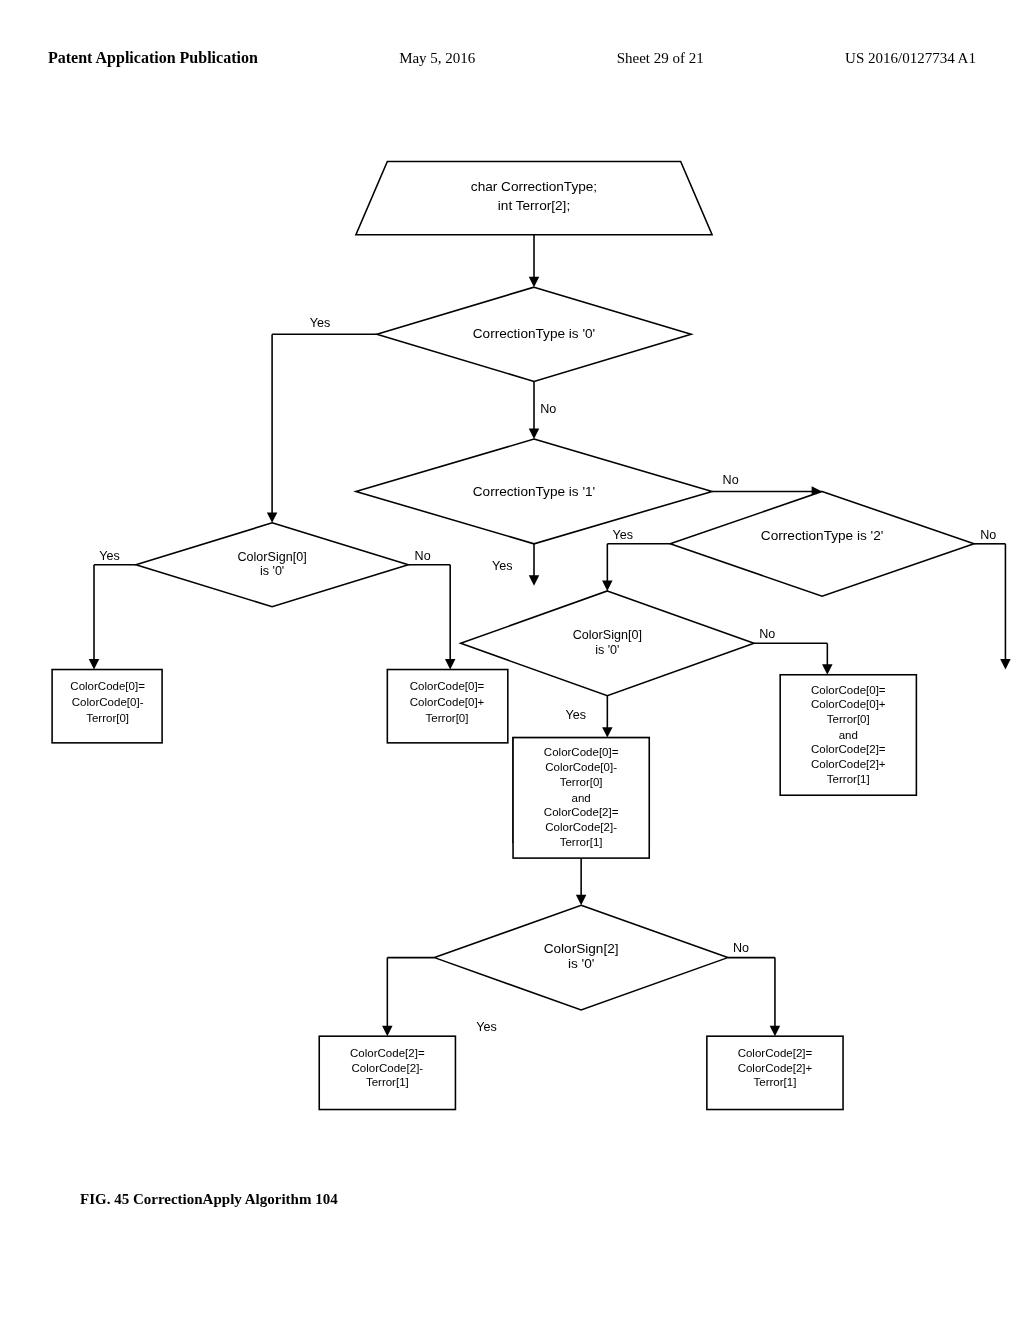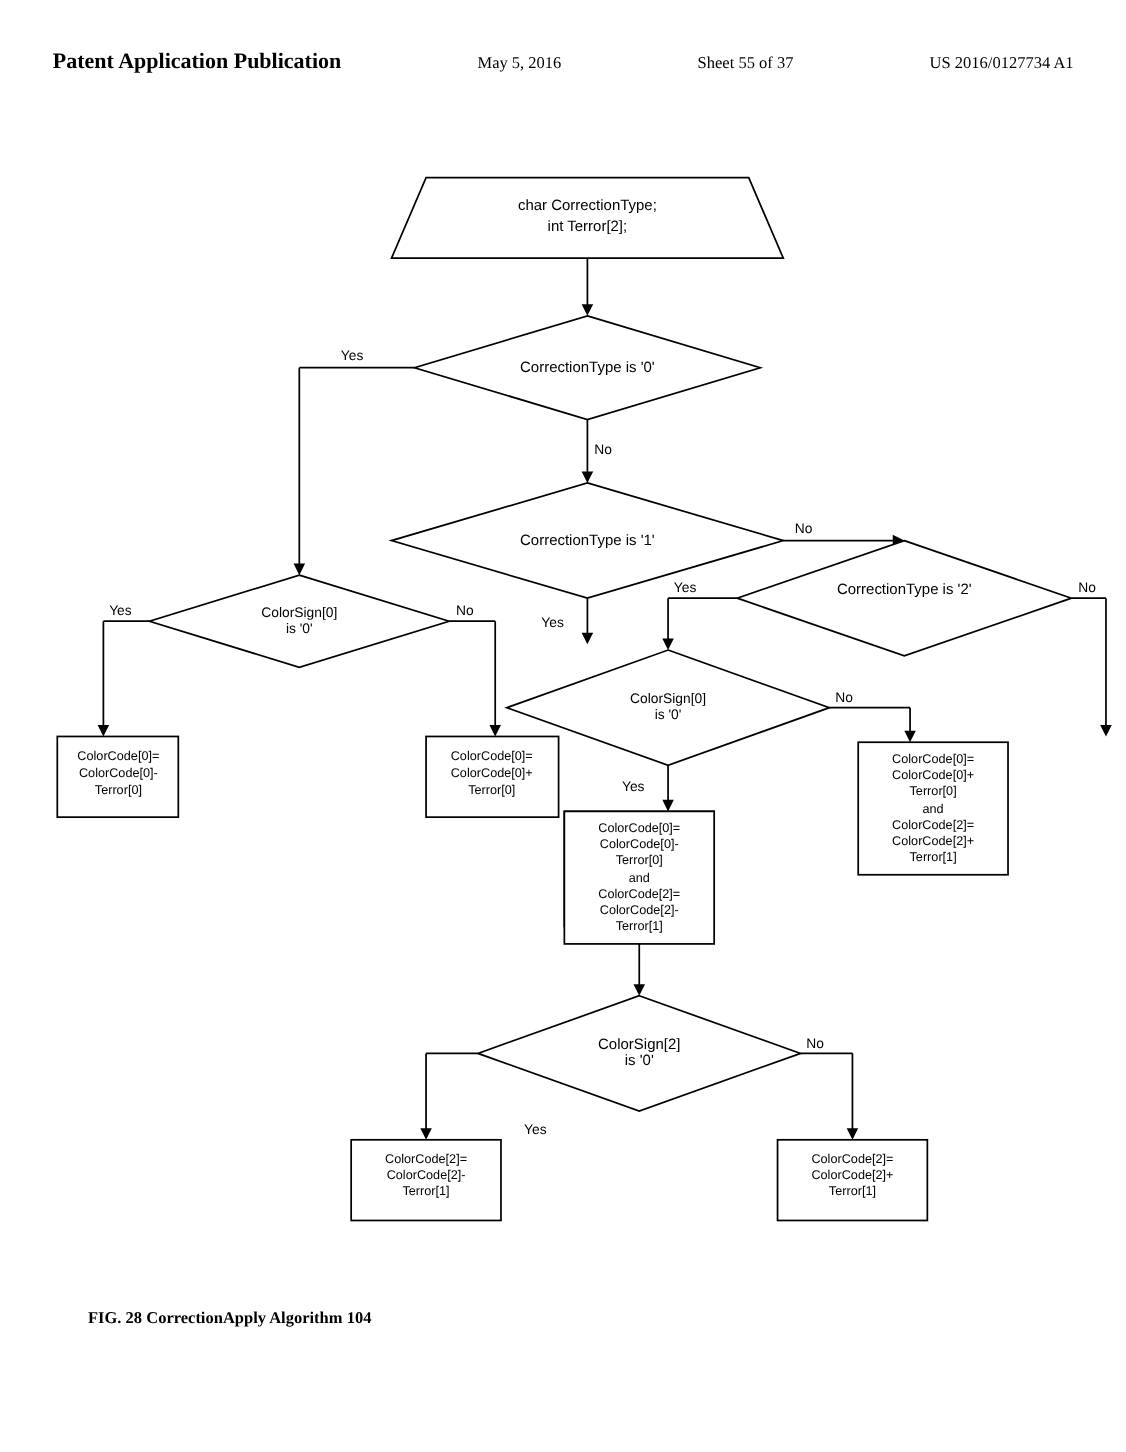--- a/index.html
+++ b/index.html
@@ -15,21 +15,21 @@
     .page-header {
       display: flex;
       justify-content: space-between;
       align-items: baseline;
       padding: 28px 48px 0 48px;
       font-size: 15px;
     }
 
     .header-left {
       font-weight: bold;
-      font-size: 20px;
+      font-size: 16px;
       text-align: center;
     }
 
     .header-center {
       font-size: 15px;
       text-align: center;
     }
 
     .header-right {
       font-size: 15px;
@@ -60,21 +60,21 @@
     .fig-caption span {
       font-weight: bold;
     }
   </style>
 </head>
 <body>
 
 <div class="page-header">
   <div class="header-left">Patent Application Publication</div>
   <div class="header-center">May 5, 2016</div>
-  <div class="header-sheet" style="font-size:15px;">Sheet 55 of 37</div>
+  <div class="header-sheet" style="font-size:15px;">Sheet 29 of 21</div>
   <div class="header-right">US 2016/0127734 A1</div>
 </div>
 
 <div class="diagram-area">
   <svg viewBox="0 0 900 1050" xmlns="http://www.w3.org/2000/svg" font-family="Arial, sans-serif" font-size="12">
 
     <polygon points="310,30 590,30 620,100 280,100" fill="white" stroke="black" stroke-width="1.5"></polygon>
     <text x="450" y="58" text-anchor="middle" font-size="13">char CorrectionType;</text>
     <text x="450" y="76" text-anchor="middle" font-size="13">int Terror[2];</text>
 
@@ -207,15 +207,15 @@
 
     <rect x="615" y="865" width="130" height="70" fill="white" stroke="black" stroke-width="1.5"></rect>
     <text x="680" y="885" text-anchor="middle" font-size="11">ColorCode[2]=</text>
     <text x="680" y="899" text-anchor="middle" font-size="11">ColorCode[2]+</text>
     <text x="680" y="913" text-anchor="middle" font-size="11">Terror[1]</text>
 
   </svg>
 </div>
 
 <div class="fig-caption">
-  <span>FIG. 28</span>
+  <span>FIG. 45</span>
   <span> CorrectionApply Algorithm 104</span>
 </div>
 
 </body></html>

